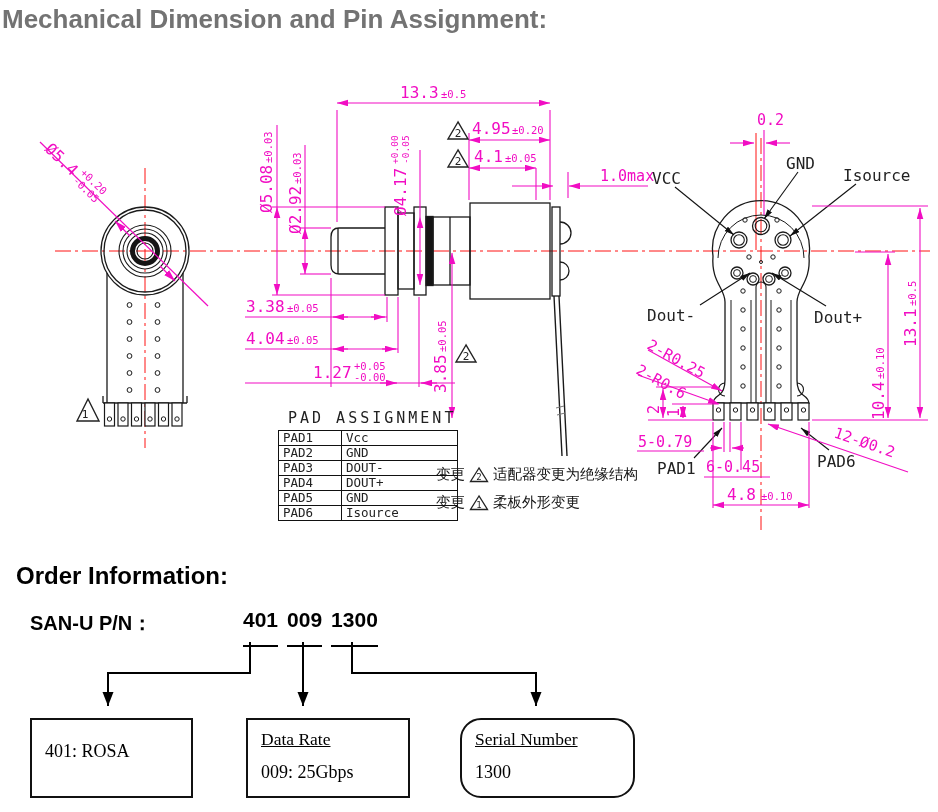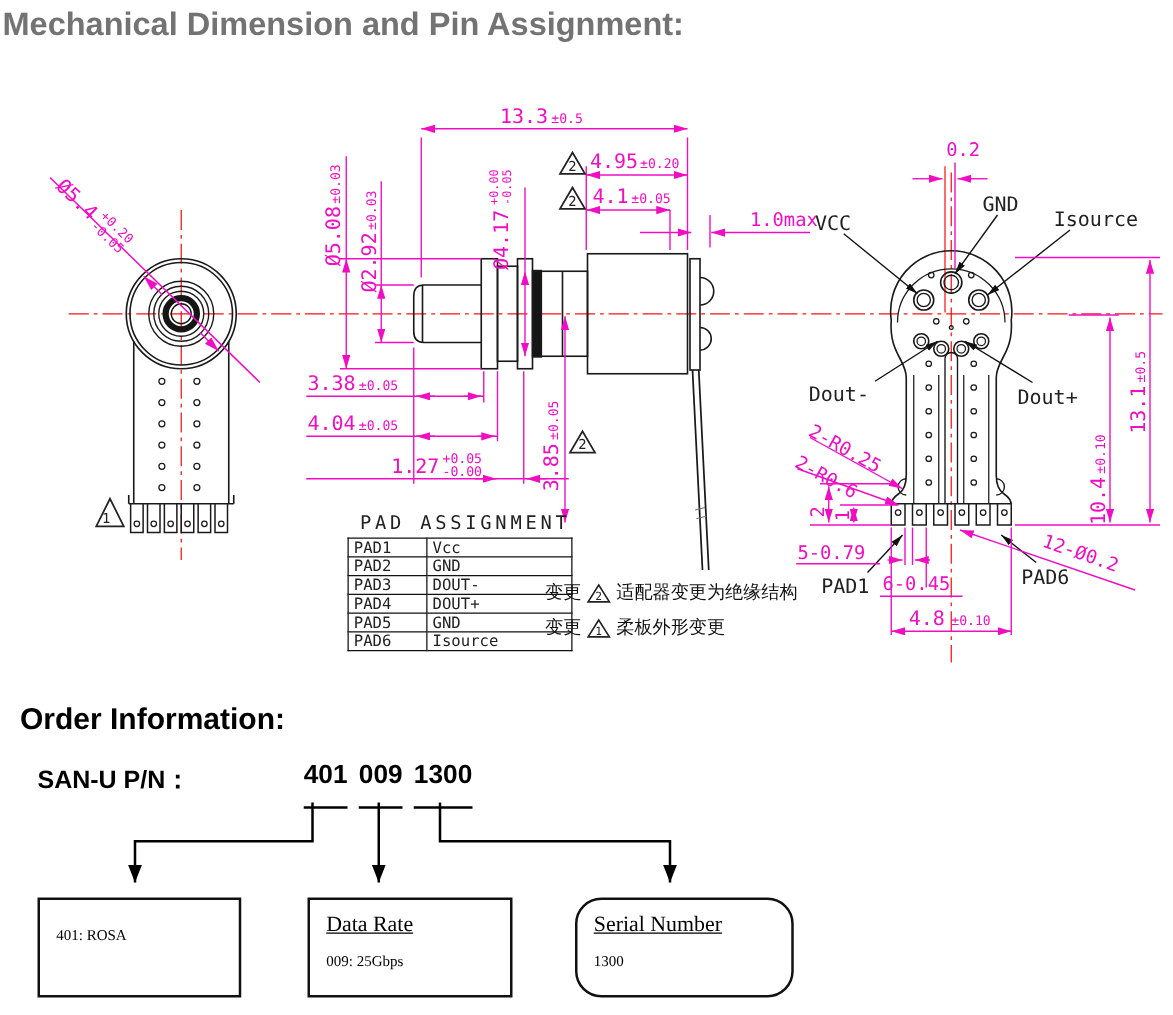--- a/index.html
+++ b/index.html
@@ -24,21 +24,21 @@
   .notes{position:absolute;left:436px;top:460px;color:#111;font-size:14.5px;}
   .note{height:28px;line-height:28px;white-space:nowrap;display:flex;align-items:center;gap:4px;}
   .note svg{display:block;}
   
   .pnlabel{position:absolute;left:30px;top:610px;font-size:20px;font-weight:bold;color:#000;}
   .pnparts{position:absolute;left:243px;top:608px;display:flex;gap:9px;}
   .pnparts span{font-size:21px;font-weight:bold;color:#000;border-bottom:2.5px solid #000;padding-bottom:13px;line-height:24px;}
   
   .obox{position:absolute;top:718px;height:80px;border:2px solid #111;background:#fff;box-sizing:border-box;padding:9px 0 0 13px;font-family:"Liberation Serif",serif;color:#000;}
   .obox .t{font-size:17.5px;text-decoration:underline;}
-  .obox .v{font-size:12px;margin-top:12px;}
+  .obox .v{font-size:18px;margin-top:12px;}
 </style>
 </head>
 <body>
 
 <h1 class="doc-title">Mechanical Dimension and Pin Assignment:</h1>
 
 <svg class="art" width="938" height="812" viewBox="0 0 938 812">
   <defs>
     <marker id="am" markerWidth="11" markerHeight="7" refX="10" refY="3" orient="auto-start-reverse">
         <path d="M0,0 L10,3 L0,6 Z" fill="#f10dc3"></path>

